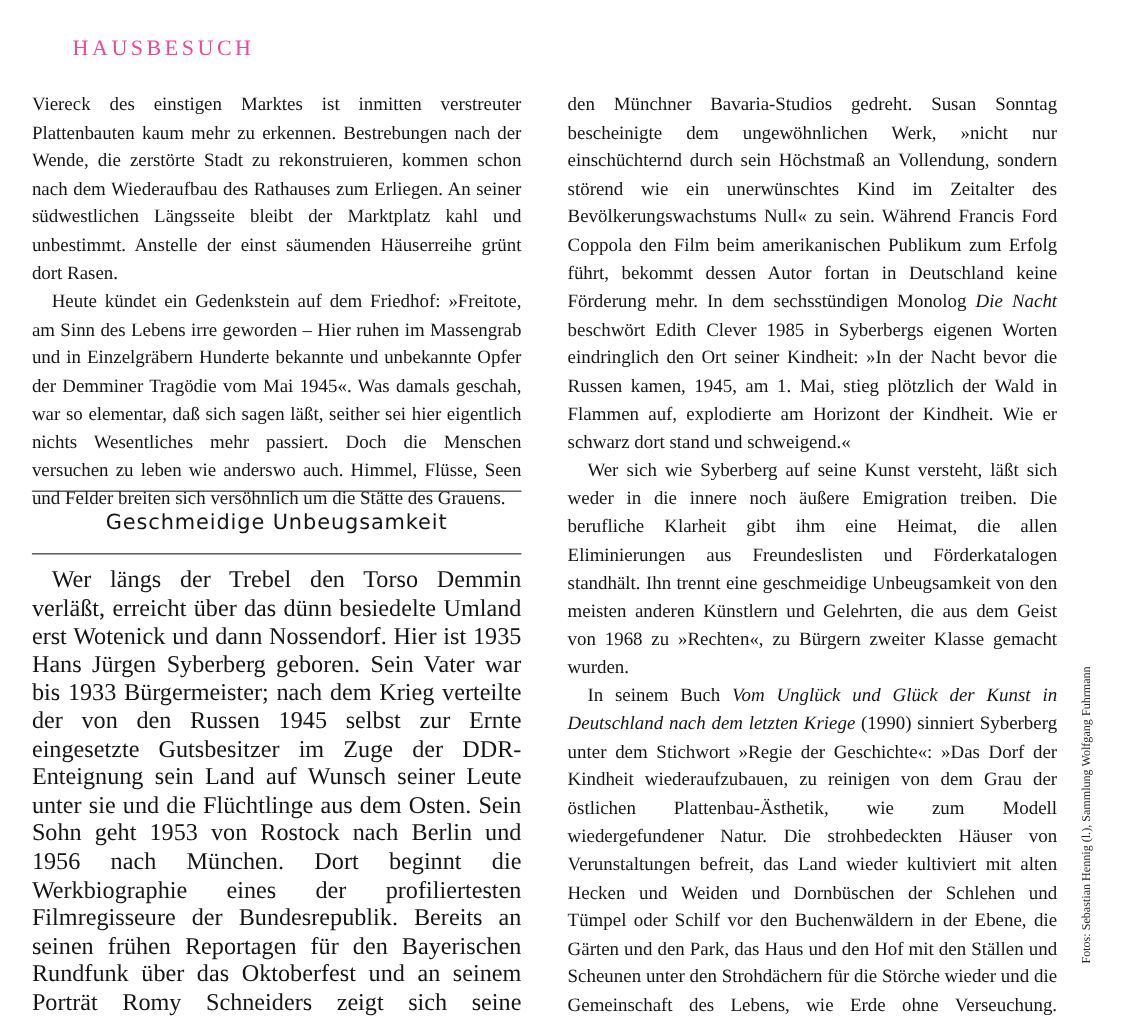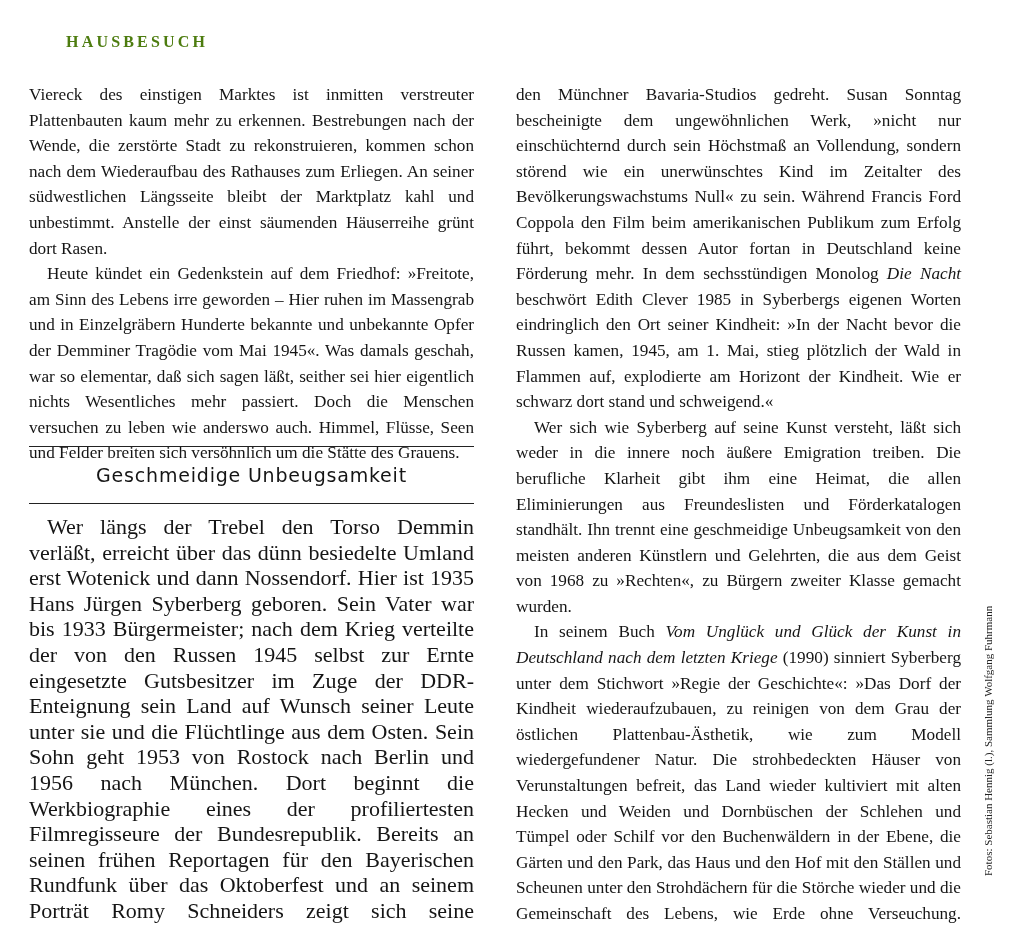--- a/index.html
+++ b/index.html
@@ -1,20 +1,20 @@
 <!DOCTYPE html>
 <html><head>
 <meta charset="utf-8">
 <style>
   html, body { margin: 0; padding: 0; background: #ffffff; }
   body { width: 1023px; height: 925px; position: relative; overflow: hidden; color: #151515; }
   .header {
     position: absolute; left: 66px; top: 33px;
     font-family: "Liberation Serif", "DejaVu Serif", serif;
-    font-size: 16px; letter-spacing: 3.2px; font-weight: bold; color: #4d7c0f;
+    font-size: 20px; letter-spacing: 3.2px; font-weight: normal; color: #ec4899;
   }
   .col {
     position: absolute; top: 82px; width: 445px;
     font-family: Liberation Serif, serif;
     font-size: 17.2px; line-height: 25.6px; color: #151515;
   }
   .col.left { left: 29px; }
   .col.right { left: 516px; }
   .col p { margin: 0; text-align: justify; hyphens: manual; }
   .col p.indent { text-indent: 18px; }

